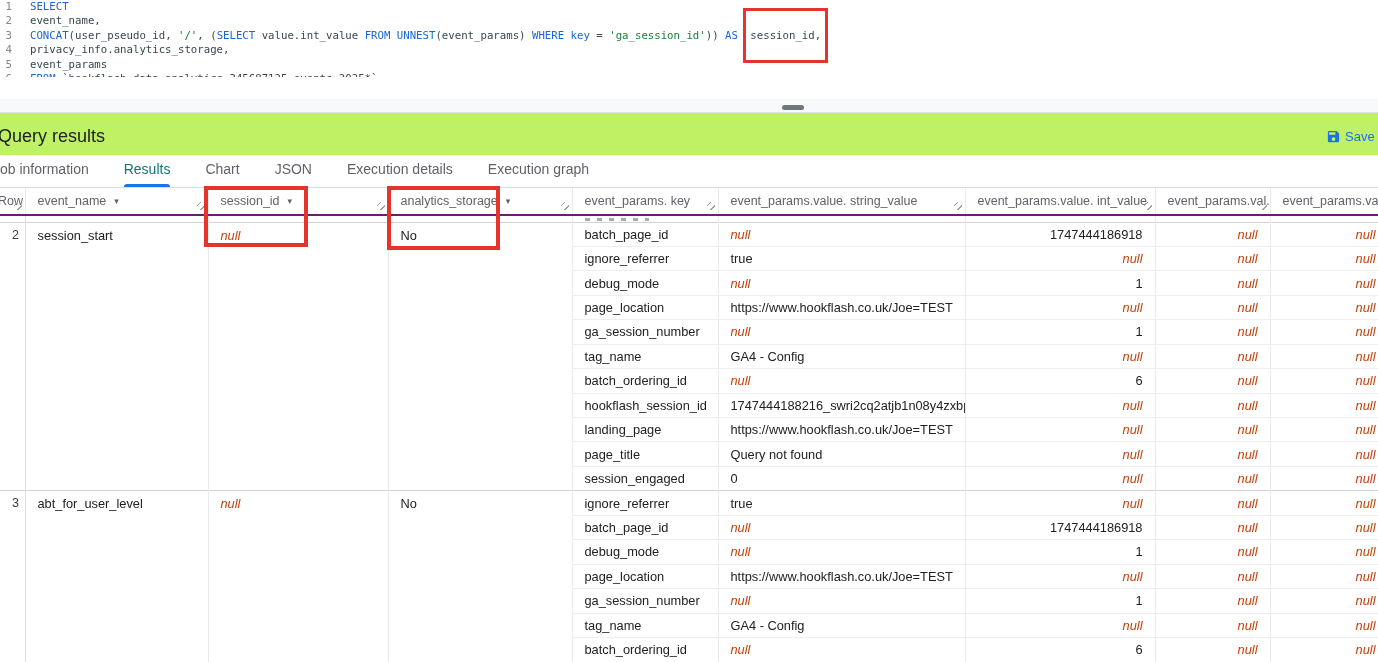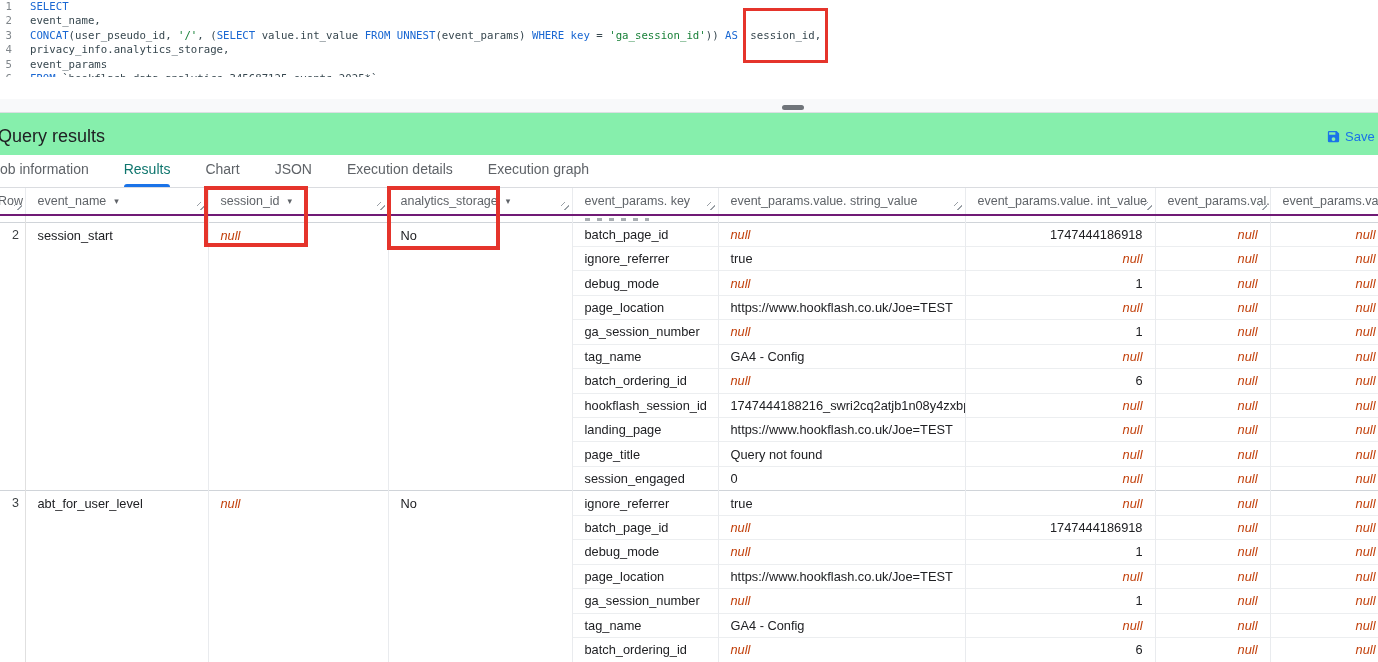--- a/index.html
+++ b/index.html
@@ -22,21 +22,21 @@
                background:#f1f3f4; border-top:1px solid #e6e8ea; display:flex; align-items:center;margin-top:28px; }
   #statusbar span { font-size:13px; color:#202124; padding-left:2px; }
 
   
   #splitter { position:absolute; left:0; top:99px; width:1378px; height:14px;
               background:#f8f9fa; border-bottom:1px solid #dcdfe3; }
   #drag-handle { position:absolute; left:782px; top:6px; width:22px; height:5px;
                  background:#70757a; border-radius:3px; cursor:row-resize; }
 
   
-  #results-header { position:absolute; left:0; top:113px; width:1378px; height:42px; background:#86efac; }
+  #results-header { position:absolute; left:0; top:113px; width:1378px; height:42px; background:#bef264; }
   #qr-title { position:absolute; left:-2px; top:13px; font-size:18px; color:#202124; font-weight:400; }
   #save-wrap { position:absolute; left:1326px; top:13px; width:52px; height:20px; overflow:hidden;
                display:flex; align-items:center; gap:4px; white-space:nowrap; cursor:pointer; }
   #save-wrap span { font-size:13px; color:#1a73e8; font-weight:500; }
 
   
   #tabbar { position:absolute; left:0; top:155px; width:1378px; height:33px;
             border-bottom:1px solid #dadce0; display:flex; align-items:flex-end; }
   .tab { position:relative; font-size:14px; font-weight:500; color:#5f6368; padding:0 0 10px 0;
          margin-right:35px; white-space:nowrap; cursor:pointer; }

